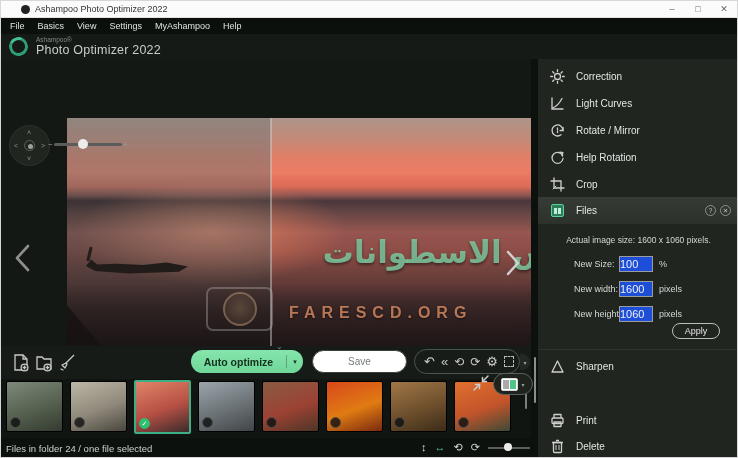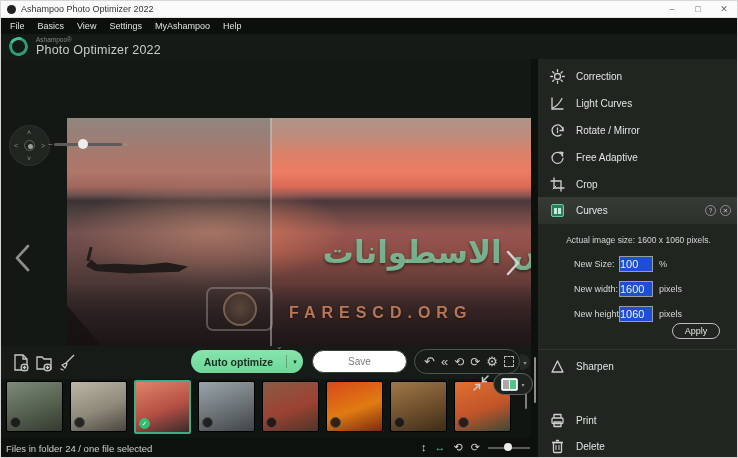--- a/index.html
+++ b/index.html
@@ -3,21 +3,21 @@
 <meta charset="utf-8">
 <style>
   * { margin:0; padding:0; box-sizing:border-box; }
   html,body { background:#2a2a2a; }
   body { font-family:"Liberation Sans", sans-serif; }
   .app{ position:relative; width:738px; height:458px; background:#111511; border:1px solid #d7d7d7;
         overflow:hidden; font-family:"Liberation Sans",sans-serif; }
 
   
   .titlebar{ position:absolute; left:0; top:0; width:100%; height:17px; background:#fbfbfb;
-             display:flex; align-items:center; border-bottom:1px solid #e3e3e3;}
+             display:flex; align-items:center; border-bottom:1px solid #e3e3e3;padding-left:14px;}
   .titlebar .appicon{ width:9px; height:9px; border-radius:50%; background:#222; margin:0 5px 0 6px; }
   .titlebar .title{ font-size:9px; color:#333; }
   .winbtns{ margin-left:auto; display:flex; height:100%; }
   .winbtn{ width:26px; height:100%; display:flex; align-items:center; justify-content:center;
            font-size:9px; color:#666; cursor:default; }
 
   
   .menubar{ position:absolute; left:0; top:17px; width:100%; height:16px; background:#0b100c;
             display:flex; align-items:center; gap:13px; padding-left:9px; }
   .menuitem{ font-size:9px; color:#dfe3df; }
@@ -390,42 +390,42 @@
       <span class="tlabel">Rotate / Mirror</span>
     </div>
 
     <div class="tool-row" style="top:85px">
       <span class="ticon">
         <svg width="15" height="15" viewBox="0 0 15 15" fill="none" stroke="#cfcfcf" stroke-width="1.3" stroke-linecap="round">
           <path d="M12.7 6 a5.5 5.5 0 1 0 .3 2.5"></path>
             <path d="M9.8 2.2 l3 .4 -.6 2.9"></path>
         </svg>
       </span>
-      <span class="tlabel">Free Adaptive</span>
+      <span class="tlabel">Help Rotation</span>
     </div>
 
     <div class="tool-row" style="top:112px">
       <span class="ticon">
         <svg width="15" height="15" viewBox="0 0 15 15" fill="none" stroke="#cfcfcf" stroke-width="1.3" stroke-linecap="round">
           <path d="M4 1 v10 h10"></path>
             <path d="M1 4 h10 v10"></path>
             <path d="M3 12 l3 -3" stroke-width="1"></path>
         </svg>
       </span>
       <span class="tlabel">Crop</span>
     </div>
 
     <div class="tool-row active" style="top:138px">
       <span class="ticon">
         <span class="resize-icon">
             <i></i>
             <i></i>
           </span>
       </span>
-      <span class="tlabel">Curves</span>
+      <span class="tlabel">Files</span>
       <span class="row-mini">
         <span class="minibtn">?</span>
         <span class="minibtn">✕</span>
       </span>
     </div>
 
     <div class="resize-body">
       <div class="actual-size">Actual image size: 1600 x 1060 pixels.</div>
 
       <div class="rz-row" style="top:33px">

